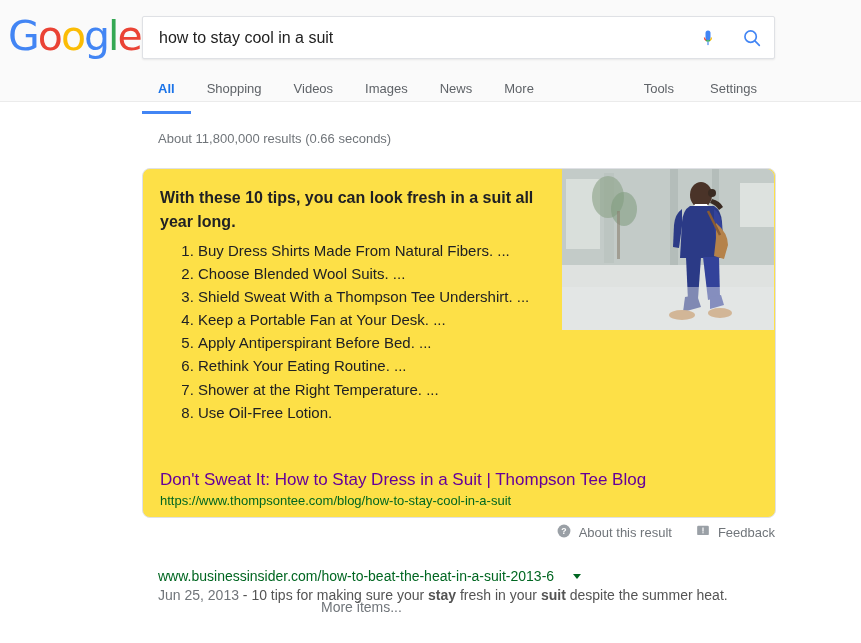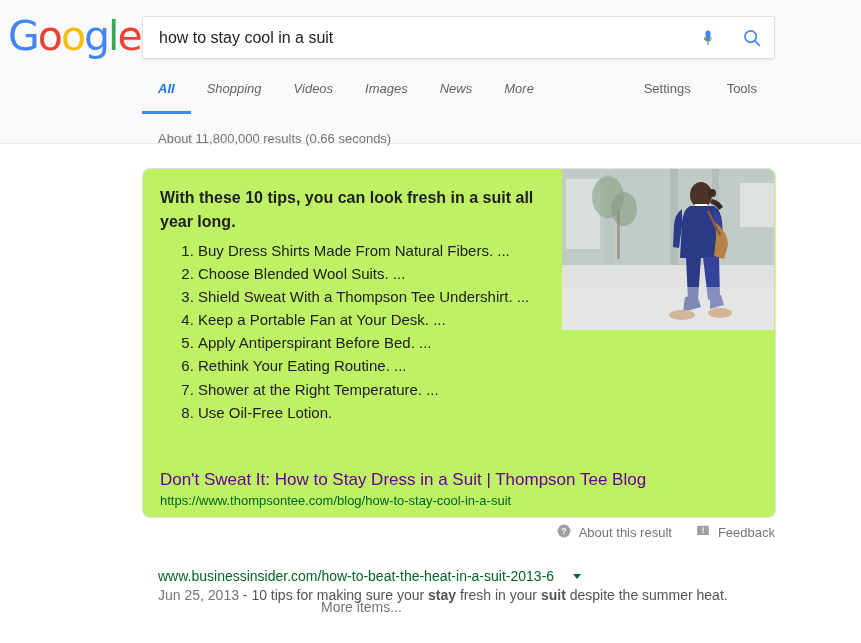--- a/index.html
+++ b/index.html
@@ -6,21 +6,21 @@
   html, body {
     width: 861px; height: 643px;
     background: #ffffff;
     font-family: "Liberation Sans", sans-serif;
     overflow: hidden;
   }
 
   
   .header {
     position: relative;
-    height: 144px;
+    height: 102px;
     background: #fafafa;
     border-bottom: 1px solid #ebebeb;
   }
   .logo {
     position: absolute;
     left: 8px; top: 16px;
     font-size: 41px;
     letter-spacing: -2px;
     font-family: "DejaVu Sans", sans-serif;
     font-weight: 400;
@@ -54,21 +54,20 @@
     display: flex; align-items: center; justify-content: center;
     background: none; border: 0; cursor: pointer;
   }
 
   .tabs {
     position: absolute;
     left: 142px; top: 78px;
     height: 36px;
     display: flex;
     align-items: center;
-    font-style: italic;
   }
   .tab {
     font-size: 13px;
     color: #5f6368;
     padding: 0 16px;
     height: 36px;
     line-height: 21px;
     cursor: pointer;
     white-space: nowrap;
   }
@@ -91,21 +90,21 @@
     left: 158px; top: 131px;
     font-size: 13px;
     color: #70757a;
   }
 
   
   .snippet-card {
     position: absolute;
     left: 142px; top: 168px;
     width: 634px; height: 350px;
-    background: #bef264;
+    background: #fde047;
     border: 1px solid #dfe1e5;
     border-radius: 8px;
   }
   .snippet-heading {
     position: absolute;
     left: 17px; top: 17px;
     width: 400px;
     font-size: 16px;
     font-weight: bold;
     color: #202124;
@@ -246,22 +245,22 @@
   <div class="tabs">
     <div class="tab active">All</div>
     <div class="tab">Shopping</div>
     <div class="tab">Videos</div>
     <div class="tab">Images</div>
     <div class="tab">News</div>
     <div class="tab">More</div>
   </div>
 
   <div class="tools">
+    <div class="tab">Tools</div>
     <div class="tab">Settings</div>
-    <div class="tab">Tools</div>
   </div>
 </div>
 
 <div class="result-stats">About 11,800,000 results (0.66 seconds)</div>
 
 <div class="snippet-card">
 
   <div class="snippet-heading">With these 10 tips, you can look fresh in a suit all year long.</div>
 
   <ol class="snippet-list">

